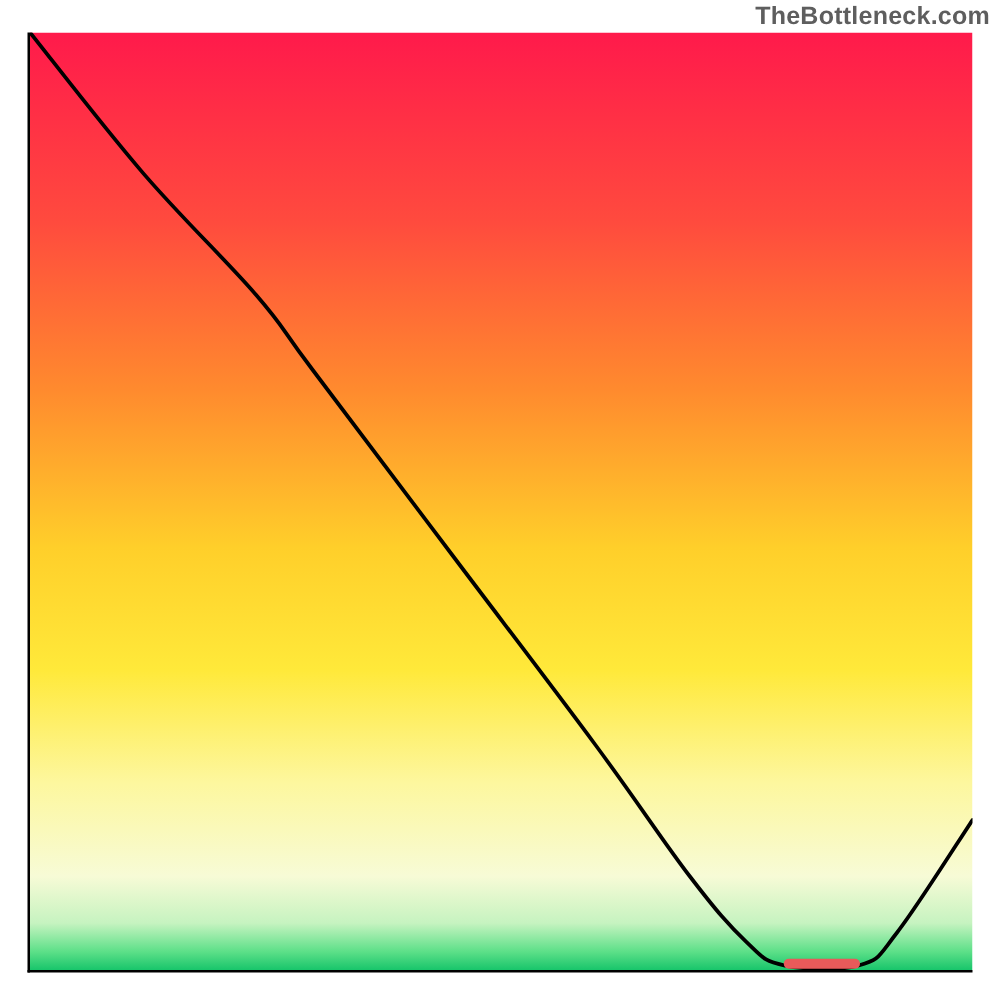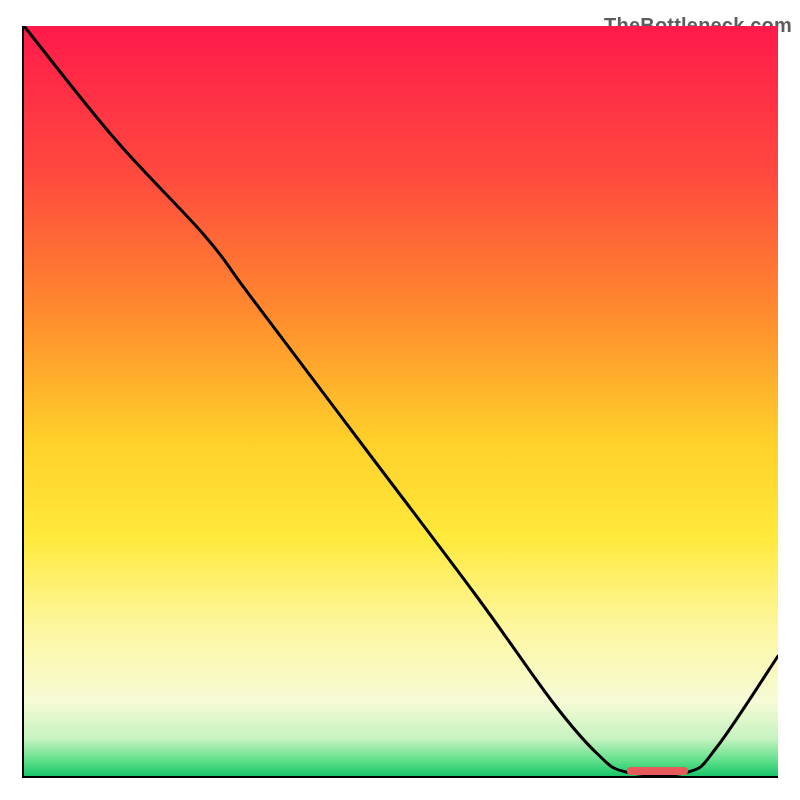--- a/index.html
+++ b/index.html
@@ -11,21 +11,21 @@
     overflow: hidden;
     font-family: Arial, Helvetica, sans-serif;
   }
   .wrap {
     position: relative;
     width: 800px;
     height: 800px;
   }
   .attribution {
     position: absolute;
-    top: 14px;
+    top: 2px;
     right: 8px;
     font-size: 20px;
     font-weight: 600;
     color: #5e5e5e;
     letter-spacing: 0.2px;
   }
   .plot {
     position: absolute;
     left: 22px;
     top: 26px;

